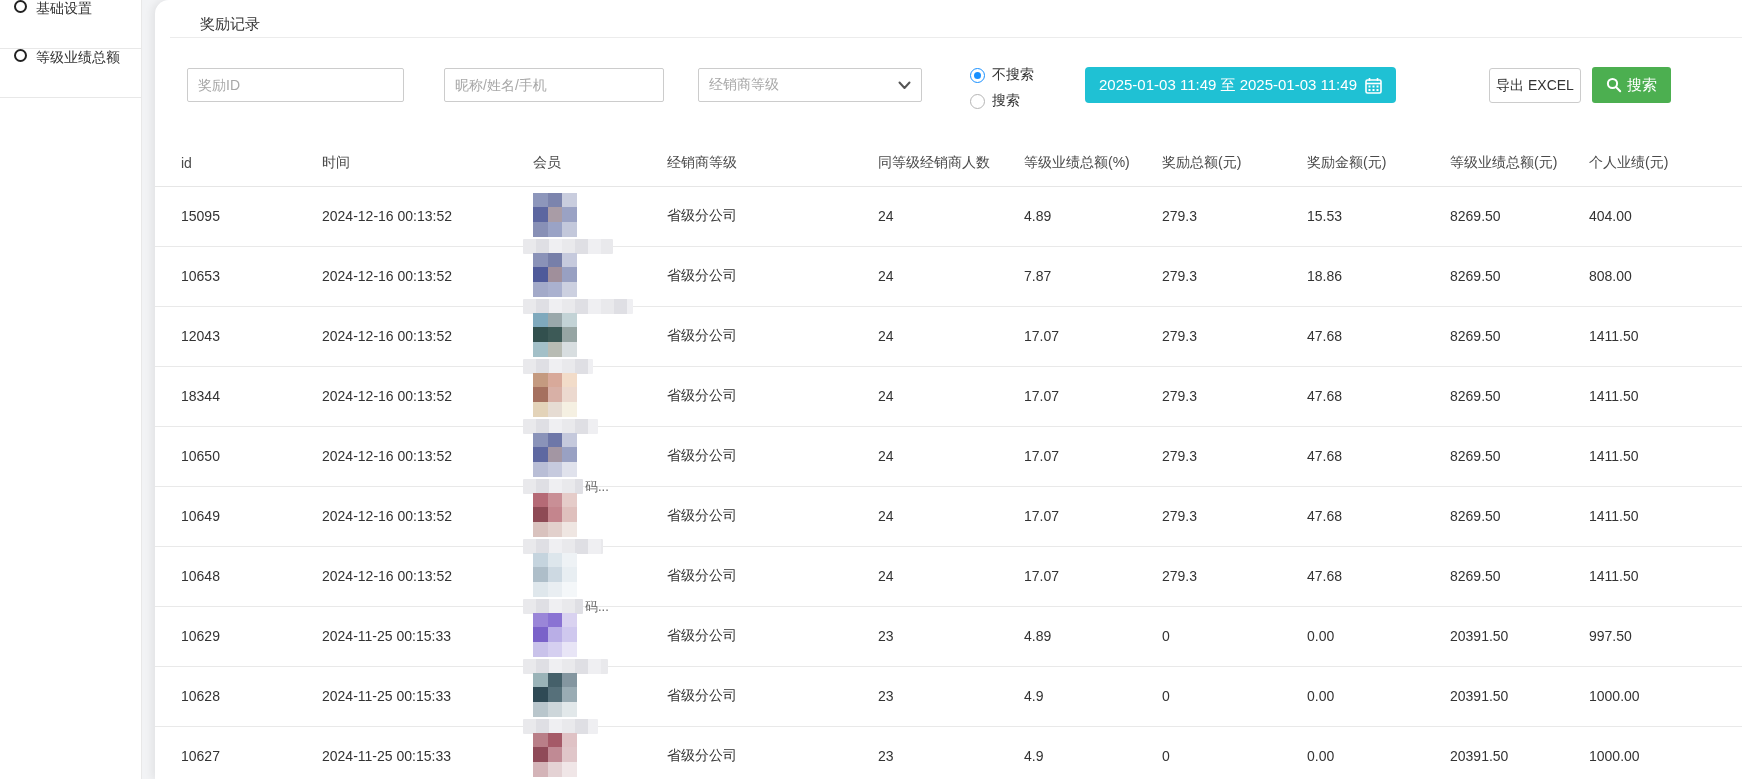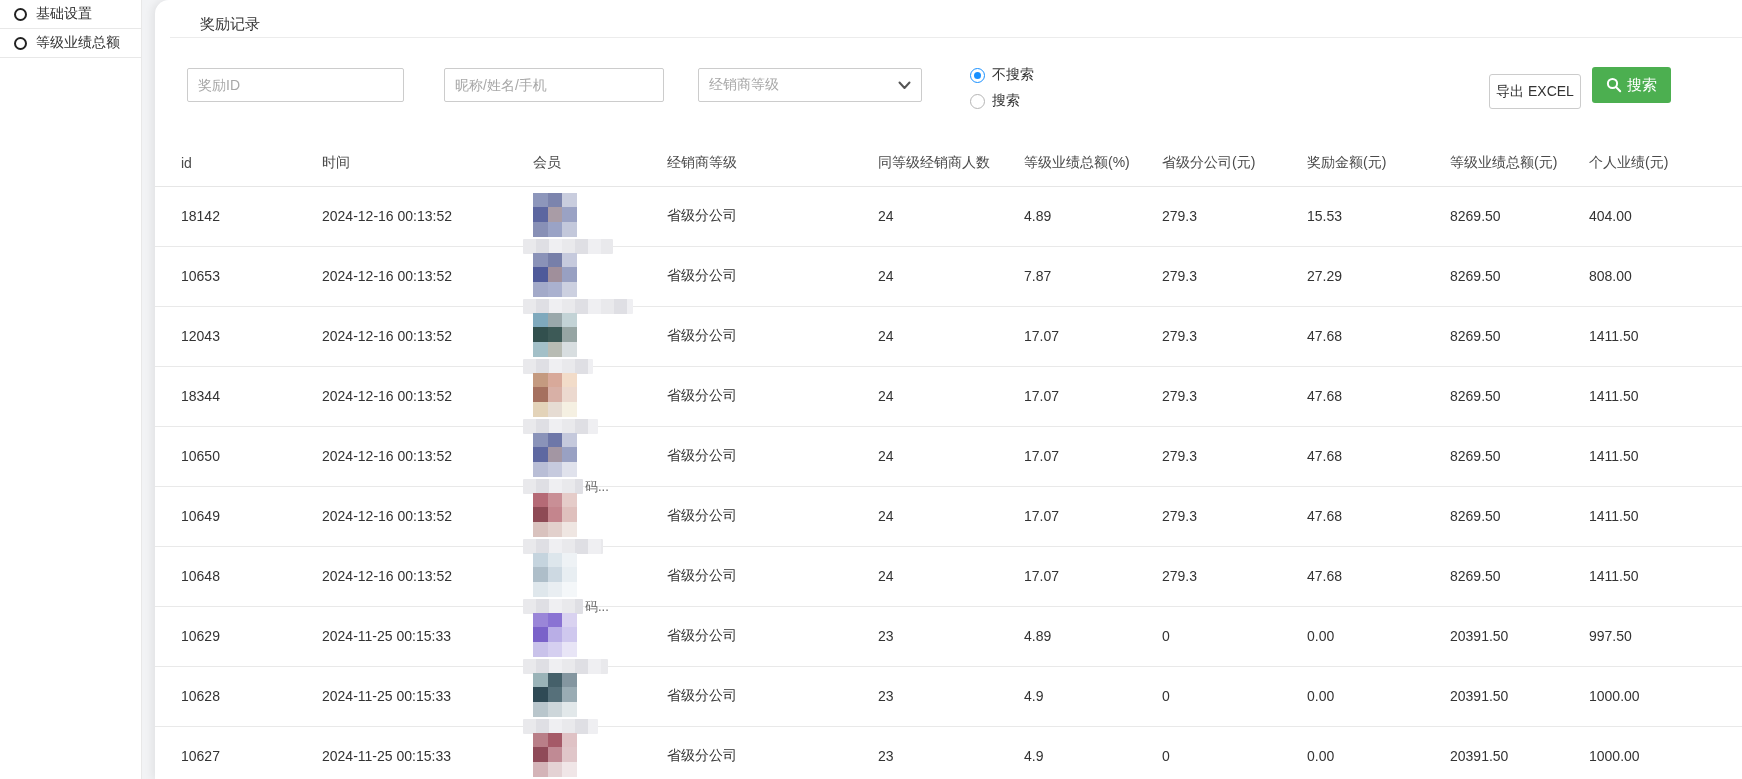--- a/index.html
+++ b/index.html
@@ -2,21 +2,21 @@
 <html><head>
 <meta charset="utf-8">
 <style>
   * { margin:0; padding:0; box-sizing:border-box; }
   html,body { width:1742px; height:779px; overflow:hidden; background:#f2f3f5;
     font-family:"Liberation Sans","DejaVu Sans",sans-serif; }
 
   
   .sidebar { position:absolute; left:0; top:0; width:142px; height:779px;
     background:#fff; border-right:1px solid #e8e8e8; z-index:5; }
-  .side-item { height:29px; display:flex; align-items:center; gap:9px;
+  .side-item { height:49px; display:flex; align-items:flex-start; gap:9px;
     padding-left:14px; border-bottom:1px solid #e8e8e8; font-size:14px;
     color:#333; cursor:pointer; background:#fff; }
   .ring-icon { width:13px; height:13px; border:2px solid #222; border-radius:50%;
     flex:0 0 auto; }
 
   
   .main-wrap { position:absolute; left:142px; top:0; width:1600px; height:779px;
     background:#f2f3f5; }
   .panel { position:absolute; left:13px; top:0; width:1587px; height:779px;
     background:#fff; border-radius:14px 0 0 0;
@@ -46,21 +46,21 @@
   .radio-dot { width:15px; height:15px; border-radius:50%; border:1px solid #b5b5b5;
     background:#fff; position:relative; }
   .radio-dot.on { border:1px solid #1890ff; }
   .radio-dot.on::after { content:""; position:absolute; left:3px; top:3px;
     width:7px; height:7px; border-radius:50%; background:#1890ff; }
 
   .date-btn { position:absolute; left:930px; top:5px; height:36px; padding:0 14px;
     background:#1fc1d4; border:none; border-radius:4px; color:#fff; font-size:15px;
     display:flex; align-items:center; gap:8px; cursor:pointer; font-family:inherit; }
 
-  .export-btn { position:absolute; left:1334px; top:12px; width:92px; height:35px;
+  .export-btn { position:absolute; left:1334px; top:6px; width:92px; height:35px;
     background:#fff; border:1px solid #ccc; border-radius:3px; font-size:14px;
     color:#333; cursor:pointer; font-family:inherit; }
   .search-btn { position:absolute; left:1437px; top:5px; height:36px; padding:0 14px;
     background:#4caf50; border:none; border-radius:3px; color:#fff; font-size:15px;
     display:flex; align-items:center; gap:5px; cursor:pointer; font-family:inherit; }
 
   
   .tbl-wrap { position:absolute; left:0; top:140px; width:1587px; }
   table { border-collapse:collapse; table-layout:fixed; width:1587px; }
   th { text-align:left; font-weight:normal; font-size:14px; color:#4a4a4a;
@@ -114,20 +114,35 @@
         <div class="radio-row">
           <span class="radio-dot on"></span>
           <span>不搜索</span>
         </div>
         <div class="radio-row">
           <span class="radio-dot"></span>
           <span>搜索</span>
         </div>
       </div>
 
+      <button class="date-btn">
+        <span>2025-01-03 11:49 至 2025-01-03 11:49</span>
+        <svg width="17" height="17" viewBox="0 0 17 17">
+          <rect x="1" y="3" width="15" height="13" rx="1.5" fill="none" stroke="#fff" stroke-width="1.6"></rect>
+          <line x1="1" y1="6.5" x2="16" y2="6.5" stroke="#fff" stroke-width="1.6"></line>
+          <line x1="4.5" y1="1" x2="4.5" y2="4" stroke="#fff" stroke-width="1.6"></line>
+          <line x1="12.5" y1="1" x2="12.5" y2="4" stroke="#fff" stroke-width="1.6"></line>
+          <rect x="3.5" y="8.5" width="2" height="2" fill="#fff"></rect>
+            <rect x="7.5" y="8.5" width="2" height="2" fill="#fff"></rect>
+          <rect x="11.5" y="8.5" width="2" height="2" fill="#fff"></rect>
+            <rect x="3.5" y="12" width="2" height="2" fill="#fff"></rect>
+          <rect x="7.5" y="12" width="2" height="2" fill="#fff"></rect>
+            <rect x="11.5" y="12" width="2" height="2" fill="#fff"></rect>
+        </svg>
+      </button>
 
       <button class="export-btn">导出 EXCEL</button>
 
       <button class="search-btn">
         <svg width="16" height="16" viewBox="0 0 16 16">
           <circle cx="6.5" cy="6.5" r="4.6" fill="none" stroke="#fff" stroke-width="2"></circle>
           <line x1="10.2" y1="10.2" x2="14.2" y2="14.2" stroke="#fff" stroke-width="2" stroke-linecap="round"></line>
         </svg>
         <span>搜索</span>
       </button>
@@ -148,29 +163,29 @@
             <col>
         </colgroup>
         <thead>
             <tr id="hdr-row">
               <th>id</th>
               <th>时间</th>
               <th>会员</th>
               <th>经销商等级</th>
               <th>同等级经销商人数</th>
               <th>等级业绩总额(%)</th>
-              <th>省级分公司(元)</th>
+              <th>奖励总额(元)</th>
               <th>奖励金额(元)</th>
               <th>等级业绩总额(元)</th>
               <th>个人业绩(元)</th>
             </tr>
           </thead>
         <tbody id="tbl-body">
             <tr>
-              <td>18142</td>
+              <td>15095</td>
               <td>2024-12-16 00:13:52</td>
               <td>
                 <div class="member-cell">
                   <div class="avatar">
                     <div style="background: rgb(141, 150, 187);"></div>
                     <div style="background: rgb(124, 132, 173);"></div>
                     <div style="background: rgb(201, 205, 222);"></div>
                     <div style="background: rgb(92, 102, 160);"></div>
                     <div style="background: rgb(169, 156, 166);"></div>
                     <div style="background: rgb(154, 162, 196);"></div>
@@ -205,21 +220,21 @@
                     <div style="background: rgb(170, 177, 207);"></div>
                     <div style="background: rgb(204, 208, 224);"></div>
                   </div>
                   <div class="nameblur" style="width: 110px;"></div>
                 </div>
               </td>
               <td>省级分公司</td>
               <td>24</td>
               <td>7.87</td>
               <td>279.3</td>
-              <td>27.29</td>
+              <td>18.86</td>
               <td>8269.50</td>
               <td>808.00</td>
             </tr>
             <tr>
               <td>12043</td>
               <td>2024-12-16 00:13:52</td>
               <td>
                 <div class="member-cell">
                   <div class="avatar">
                     <div style="background: rgb(127, 169, 189);"></div>

